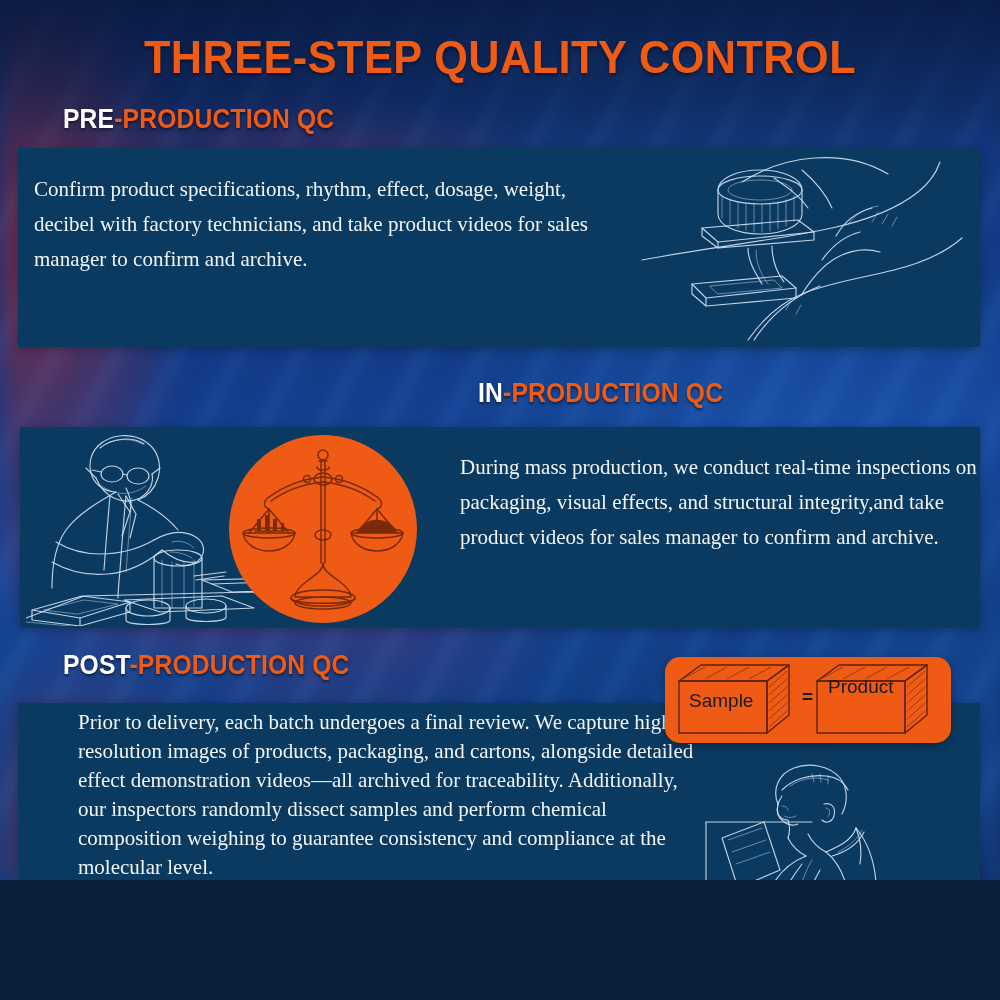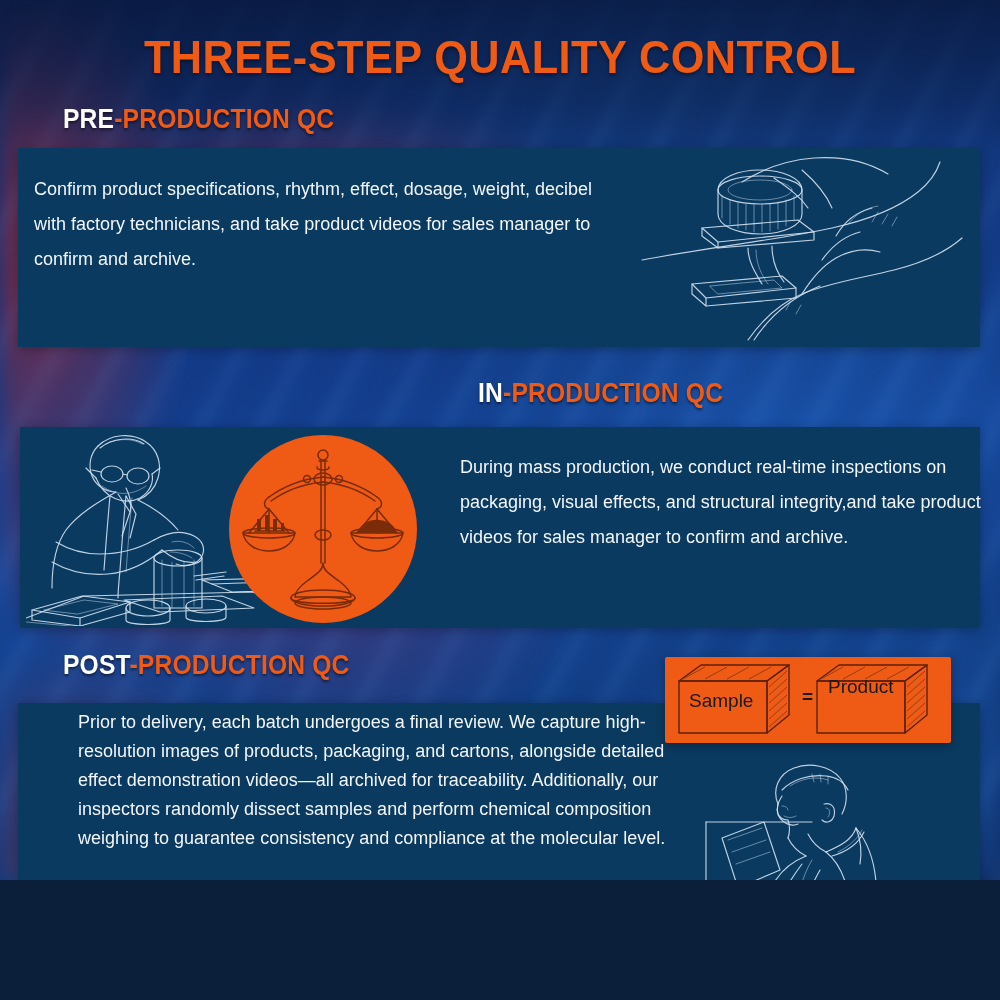--- a/index.html
+++ b/index.html
@@ -99,23 +99,23 @@
     box-shadow: 0 2px 10px rgba(0,0,0,.28);
     overflow: hidden;
   }
   #panel-pre  { left: 18px; top: 148px; width: 962px; height: 199px; }
   #panel-in   { left: 20px; top: 427px; width: 960px; height: 201px; }
   #panel-post { left: 18px; top: 703px; width: 962px; height: 297px; }
 
   .body-text {
     position: absolute;
     color: #f2f6fa;
-    font-size: 18px;
+    font-size: 21px;
     line-height: 35px;
-    font-family: Liberation Sans, sans-serif;
+    font-family: Liberation Serif, serif;
   }
   #text-pre  { left: 34px; top: 172px; width: 560px; }
   #text-in   { left: 460px; top: 450px; width: 528px; }
   #text-post { left: 34px; top: 708px; width: 620px; }
   #text-post { line-height: 29px; margin-left: 44px; }
 
   
   .art { position: absolute; }
   .art svg { display: block; }
   .ln { fill: none; stroke: #cfe0ef; stroke-width: 1.15; stroke-linecap: round; stroke-linejoin: round; opacity: .92; }
@@ -135,21 +135,21 @@
   }
   .ln-dark { fill: none; stroke: #7a2b08; stroke-width: 1.5; stroke-linecap: round; stroke-linejoin: round; }
   .fl-dark { fill: #7a2b08; stroke: none; }
 
   
   #sample-card {
     position: absolute;
     left: 665px; top: 657px;
     width: 286px; height: 86px;
     background: #ef5a14;
-    border-radius: 2px;
+    border-radius: 15px;
     box-shadow: 0 3px 8px rgba(0,0,0,.32);
   }
   #sample-card .box-label {
     position: absolute;
     color: #1a1a1a;
     font-size: 19px;
     line-height: 19px;
     font-family: "Liberation Sans", sans-serif;
     white-space: nowrap;
   }

